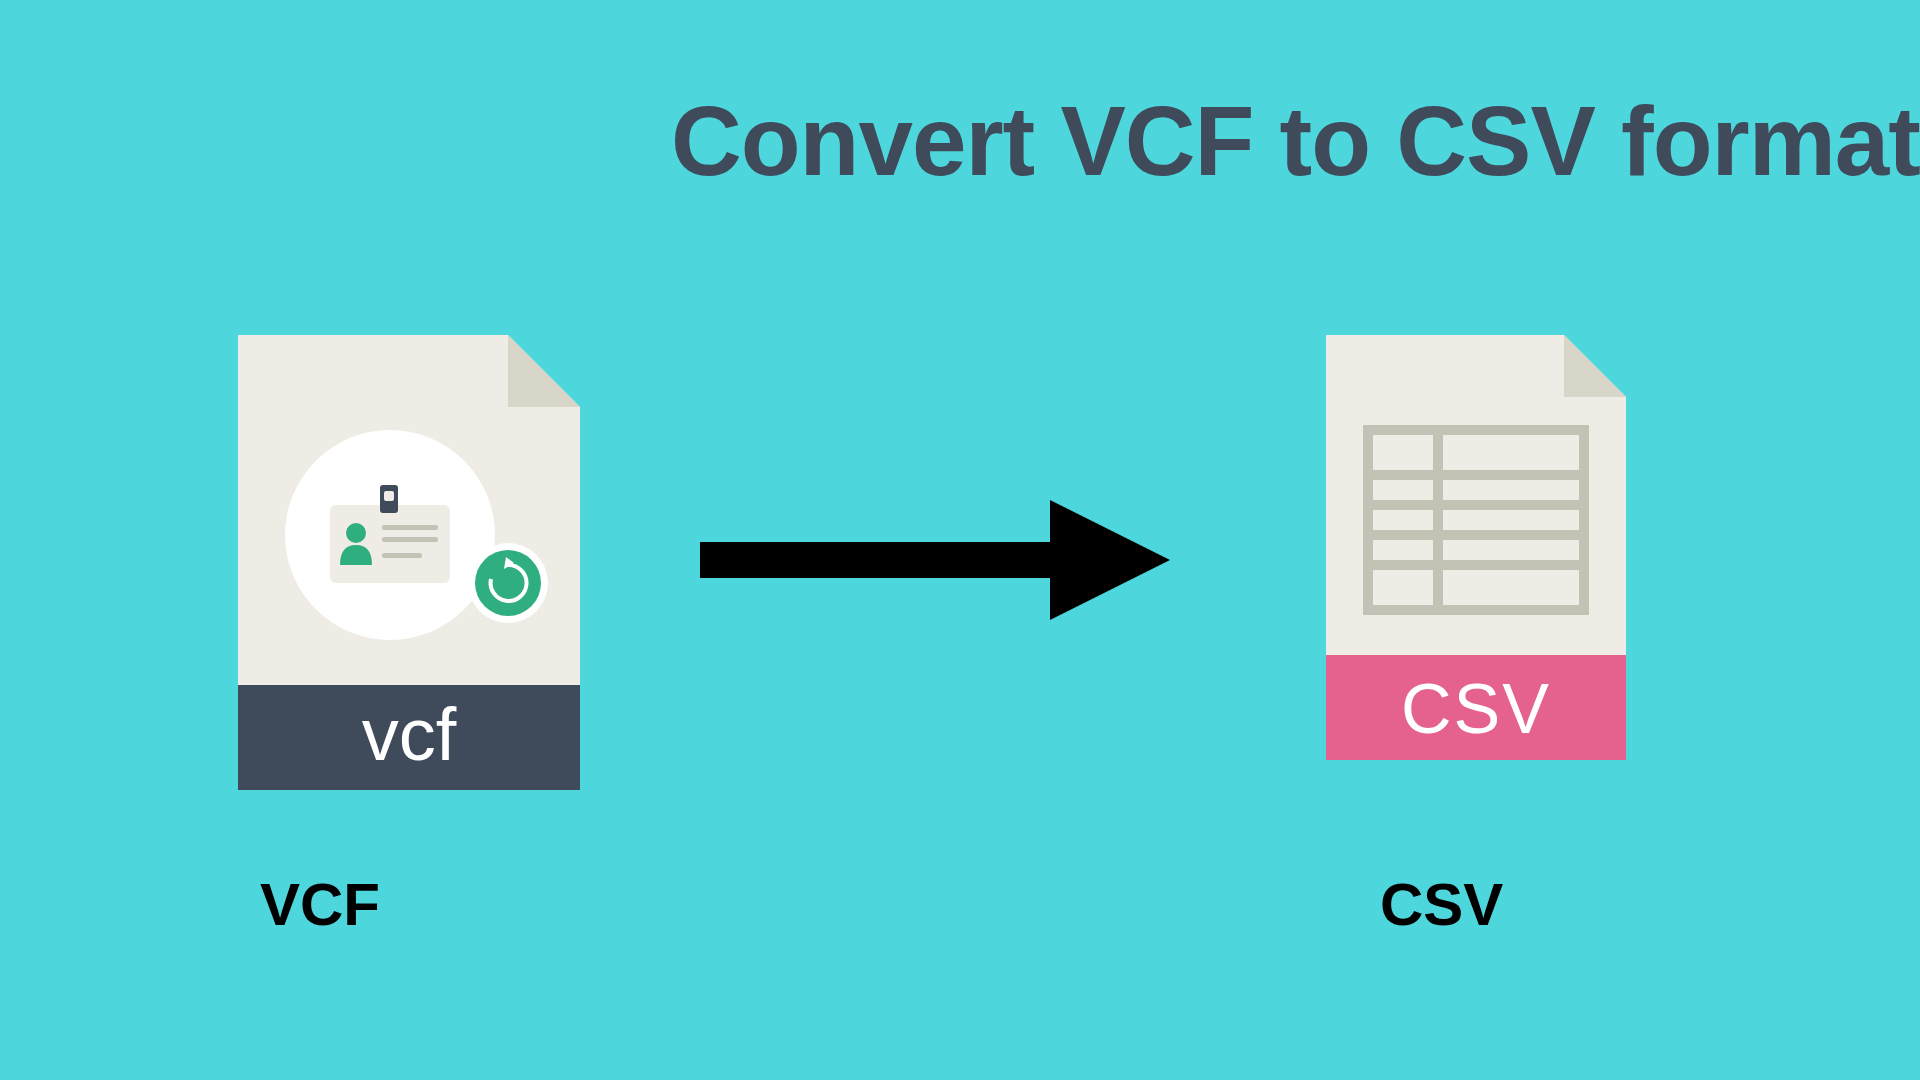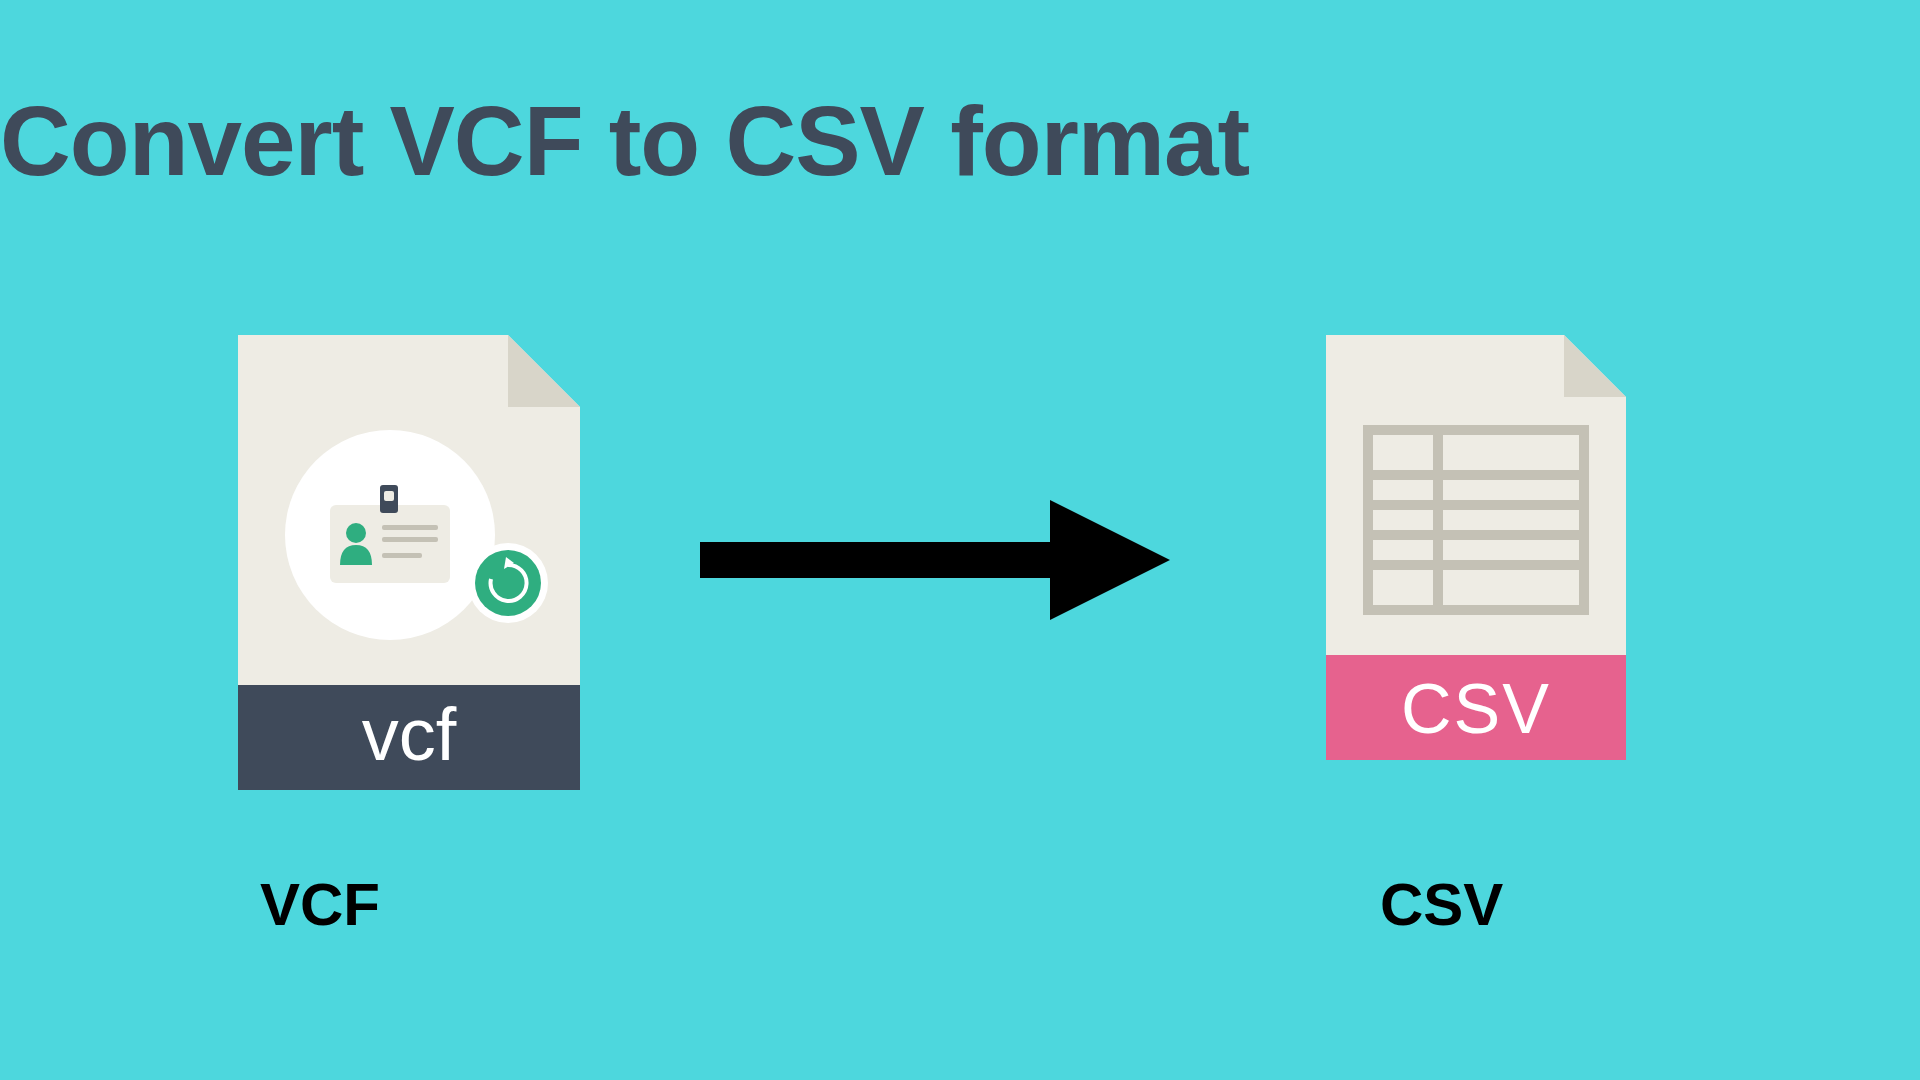--- a/index.html
+++ b/index.html
@@ -9,21 +9,21 @@
   background: #4dd7dd;
   font-family: Arial, Helvetica, sans-serif;
   position: relative;
   overflow: hidden;
 }
 .title {
   position: absolute;
   top: 85px;
   left: 0;
   right: 0;
-  text-align: left;
+  text-align: right;
   font-size: 98px;
   font-weight: 800;
   color: #3f4a5a;
   letter-spacing: -1px;
 }
 .vcf-file {
   position: absolute;
   left: 228px;
   top: 335px;
   width: 362px;

